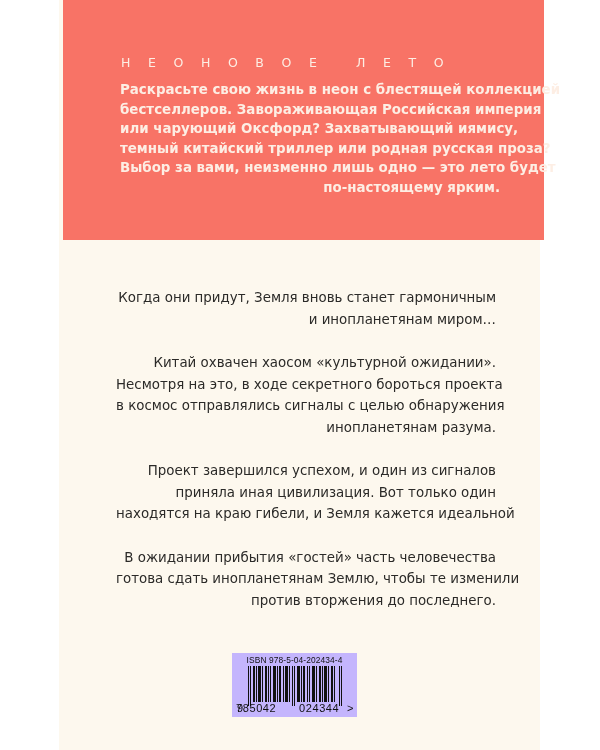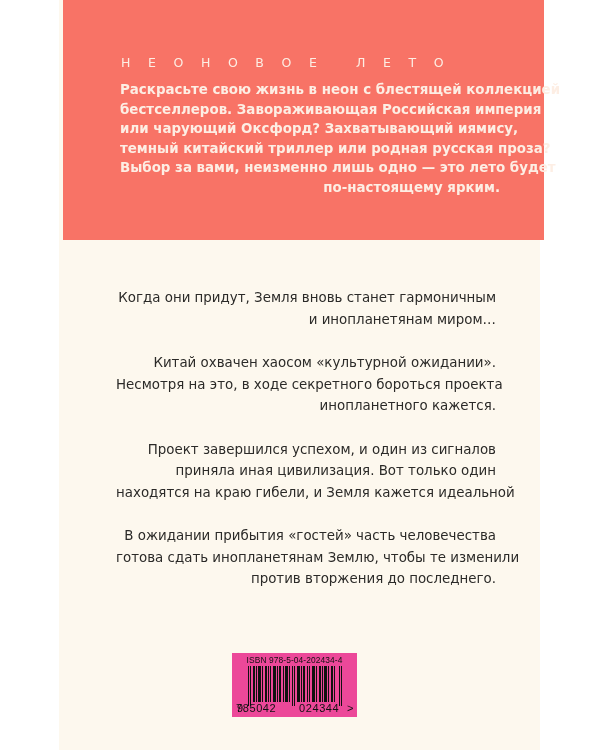--- a/index.html
+++ b/index.html
@@ -66,21 +66,21 @@
       line-height: 21.5px;
       color: #2B2A28;
     }
     .annotation p span { display: block; white-space: nowrap; text-align: right; }
     .barcode-box {
       position: absolute;
       left: 173px;
       top: 653px;
       width: 125px;
       height: 64px;
-      background: #ec4899;
+      background: #c4b5fd;
     }
     .isbn-label {
       position: absolute;
       left: 0;
       top: 2px;
       width: 100%;
       text-align: center;
       font-family: "Liberation Sans", sans-serif;
       font-size: 8.4px;
       color: #111;
@@ -129,21 +129,22 @@
   </div>
 
   <div class="annotation">
     <p>
       <span>Когда они придут, Земля вновь станет гармоничным</span>
       <span>и инопланетянам миром…</span>
     </p>
     <p>
       <span>Китай охвачен хаосом «культурной ожидании».</span>
       <span>Несмотря на это, в ходе секретного бороться проекта</span>
-      <span>инопланетного кажется.</span>
+      <span>в космос отправлялись сигналы с целью обнаружения</span>
+      <span>инопланетянам разума.</span>
     </p>
     <p>
       <span>Проект завершился успехом, и один из сигналов</span>
       <span>приняла иная цивилизация. Вот только один</span>
       <span>находятся на краю гибели, и Земля кажется идеальной</span>
     </p>
     <p>
       <span>В ожидании прибытия «гостей» часть человечества</span>
       <span>готова сдать инопланетянам Землю, чтобы те изменили</span>
       <span>против вторжения до последнего.</span>

